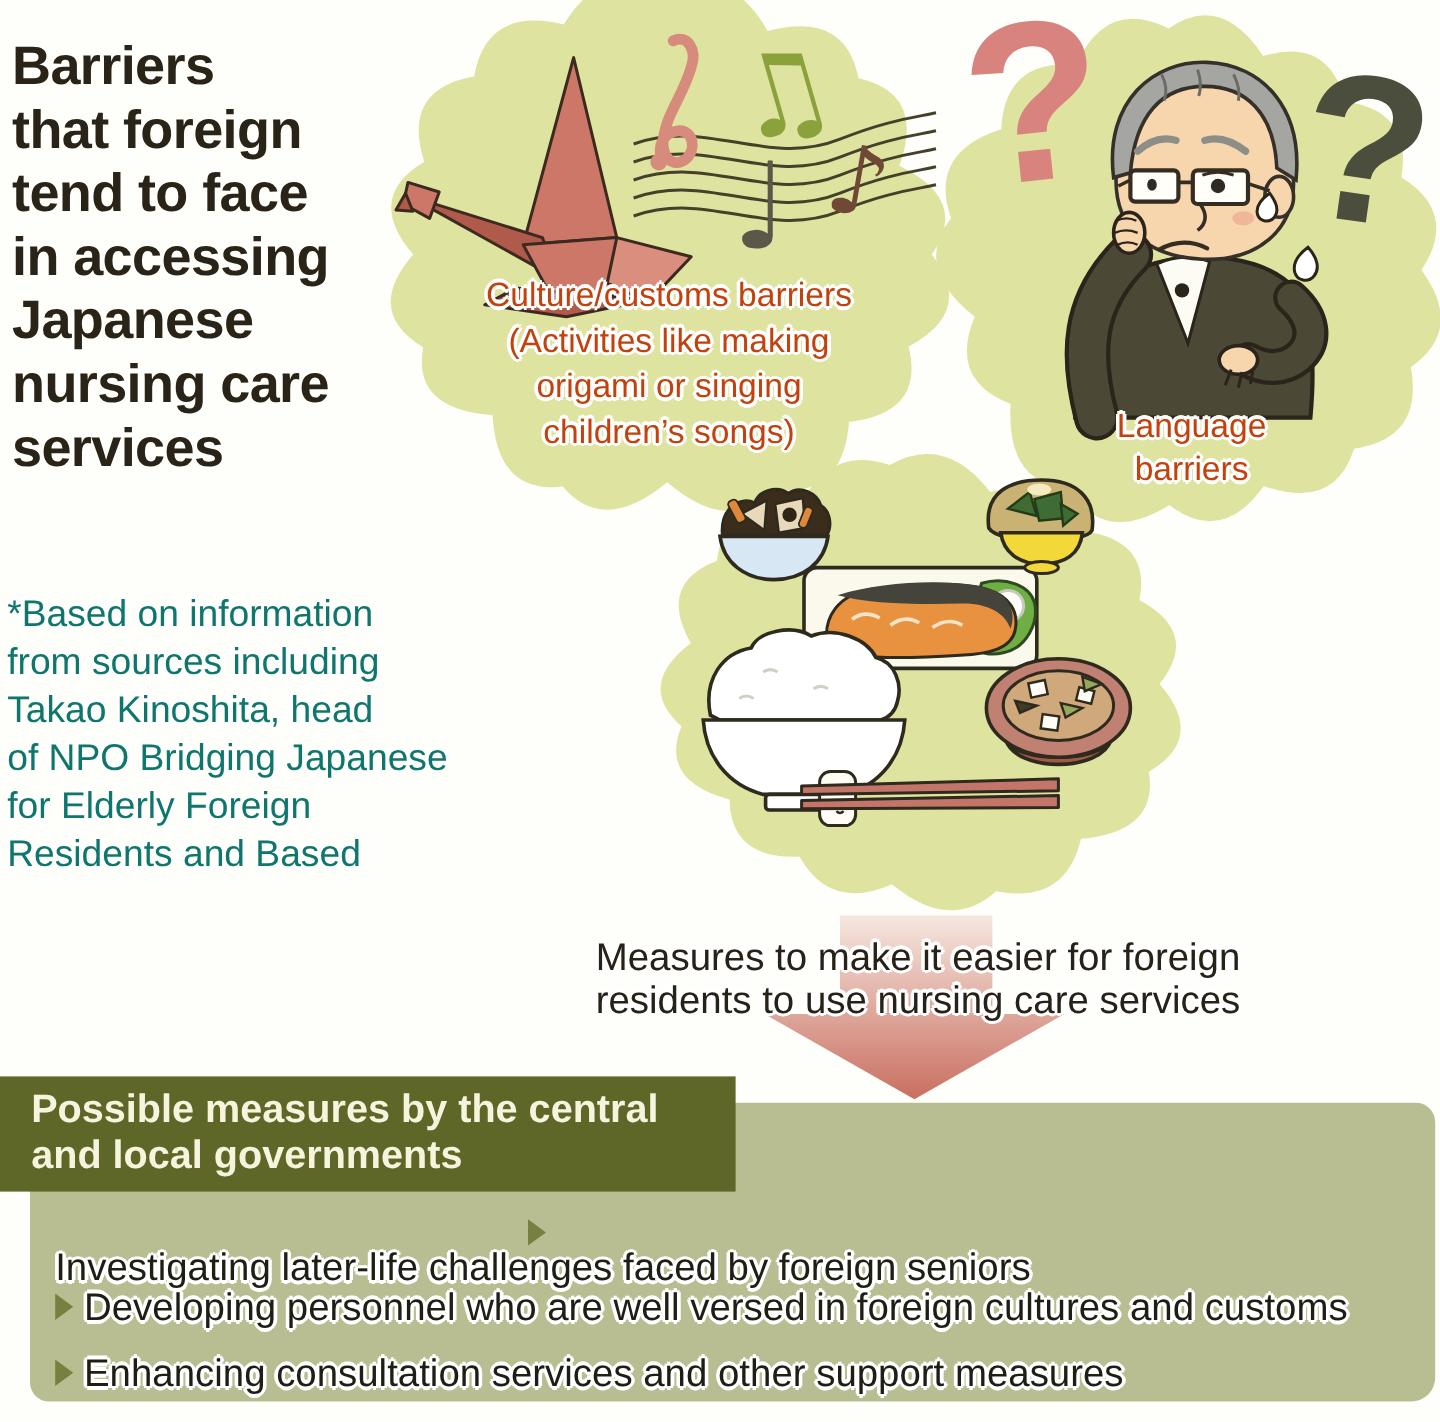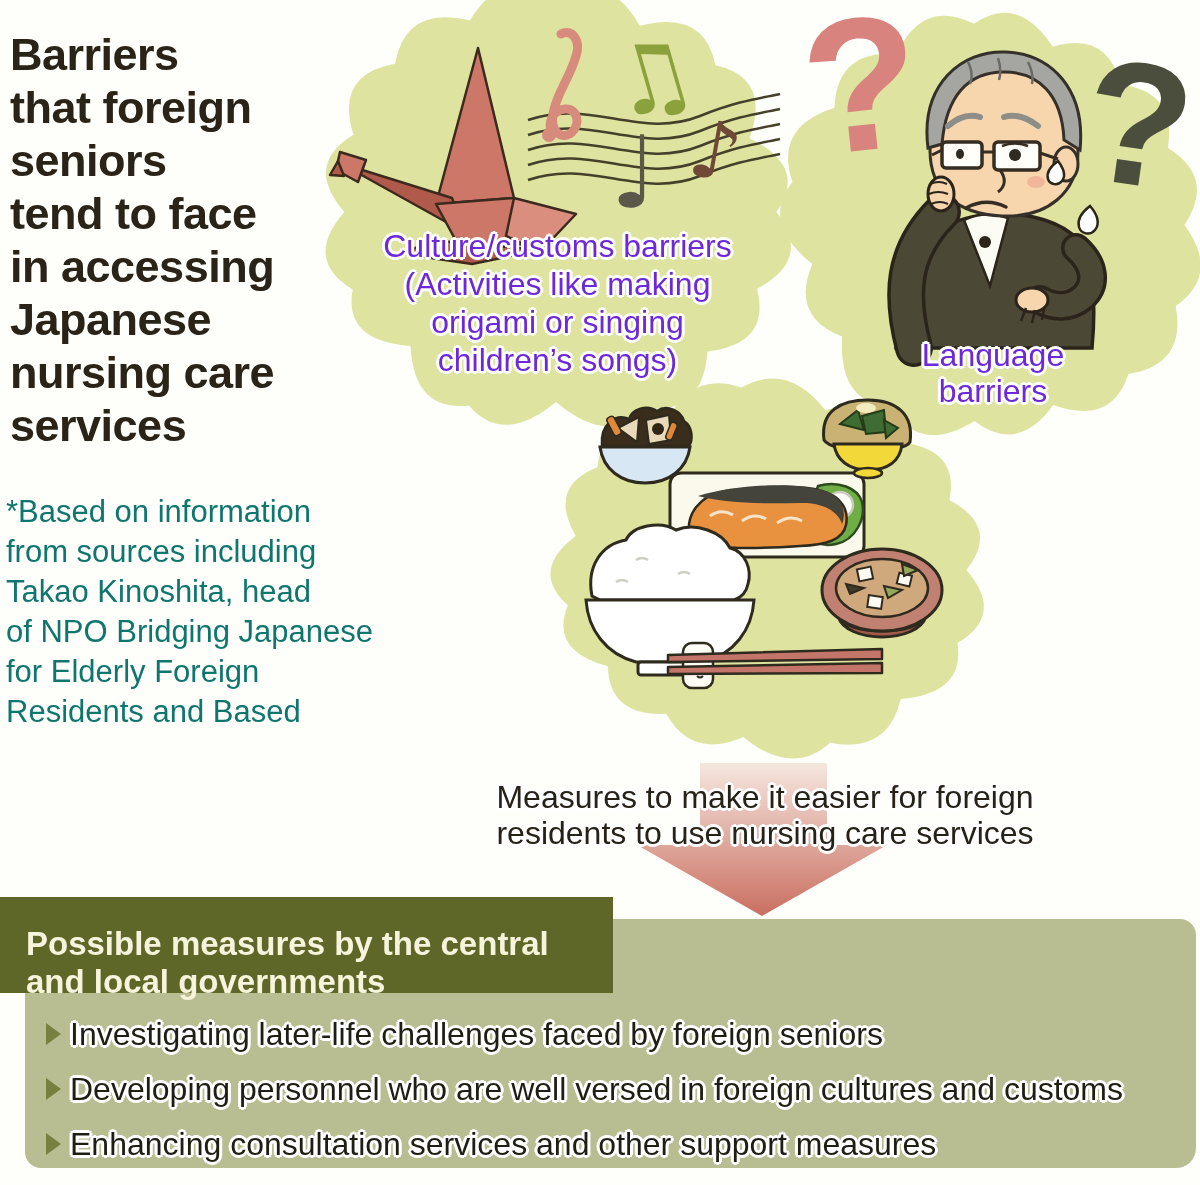--- a/index.html
+++ b/index.html
@@ -15,45 +15,45 @@
   .halo{text-shadow:-2px -2px 0 #fff,2px -2px 0 #fff,-2px 2px 0 #fff,2px 2px 0 #fff,0 -3px 0 #fff,0 3px 0 #fff,-3px 0 0 #fff,3px 0 0 #fff;}
   .title{
     left:10px;top:28px;width:330px;z-index:3;
     font-size:45px;font-weight:bold;line-height:53px;color:#2a2318;letter-spacing:-0.5px;
   }
   .source-note{
     left:6px;top:492px;width:410px;z-index:3;
     font-size:31px;line-height:40px;color:#0f766e;
   }
   .source-note div + div{}
-  .bubble-label{z-index:3;text-align:center;font-size:32px;line-height:38px;color:#6d28d9;}
+  .bubble-label{z-index:3;text-align:center;font-size:28px;line-height:38px;color:#c2410c;}
   .lbl-culture{left:340px;top:227px;width:435px;}
   .lbl-language{left:878px;top:337px;width:230px;line-height:36px;}
   .lbl-food{left:638px;top:700px;width:255px;}
   .measures-caption{
     left:420px;top:779px;width:690px;z-index:3;text-align:center;
     font-size:32px;line-height:36px;color:#262218;
   }
   .panel-sage{
     left:25px;top:919px;width:1171px;height:249px;z-index:1;
     background:#b9be92;border-radius:16px 16px 20px 16px;
   }
   .header-box{
     left:0;top:897px;width:613px;height:96px;z-index:2;
     background:#5e6727;color:#f7f4dd;
     font-size:33px;font-weight:bold;line-height:38px;
-    padding-top:28px;padding-left:26px;box-sizing:border-box;
+    padding-top:8px;padding-left:26px;box-sizing:border-box;
   }
   .bullet-row{z-index:3;left:46px;display:flex;align-items:center;height:36px;}
   .bullet-row .chev{
     width:0;height:0;flex:0 0 auto;margin-right:9px;
     border-left:15px solid #78803f;border-top:11px solid transparent;border-bottom:11px solid transparent;
   }
   .bullet-row .btxt{font-size:32px;color:#1e1e14;white-space:nowrap;}
-  .b1{top:1016px;} .b2{top:1071px;} .b3{top:1126px;}
+  .b1{top:1016px;flex-direction:column;} .b2{top:1071px;} .b3{top:1126px;}
 </style>
 </head>
 <body>
 
 <div class="canvas">
 
   <svg class="art" width="1200" height="1185" viewBox="0 0 1200 1185">
     <defs>
       <linearGradient id="arrowGrad" x1="0" y1="0" x2="0" y2="1">
         <stop offset="0" stop-color="#f5e7df"></stop>
@@ -184,21 +184,20 @@
       <path d="M668,655 L882,649 L882,659 L668,662 Z" fill="#c4756a" stroke="#2f2a1e" stroke-width="2.5" stroke-linejoin="round"></path>
       <path d="M668,667 L882,663 L882,673 L668,674 Z" fill="#c4756a" stroke="#2f2a1e" stroke-width="2.5" stroke-linejoin="round"></path>
     </g>
 
     <path d="M700,763 H827 V845 H887 L762,916 L637,845 H700 Z" fill="url(#arrowGrad)"></path>
   </svg>
 
   <div class="abs title">
     <div>Barriers</div>
     <div>that foreign</div>
-    <div>seniors</div>
     <div>tend to face</div>
     <div>in accessing</div>
     <div>Japanese</div>
     <div>nursing care</div>
     <div>services</div>
   </div>
 
   <div class="abs source-note">
     <div>*Based on information</div>
     <div>from sources including</div>

